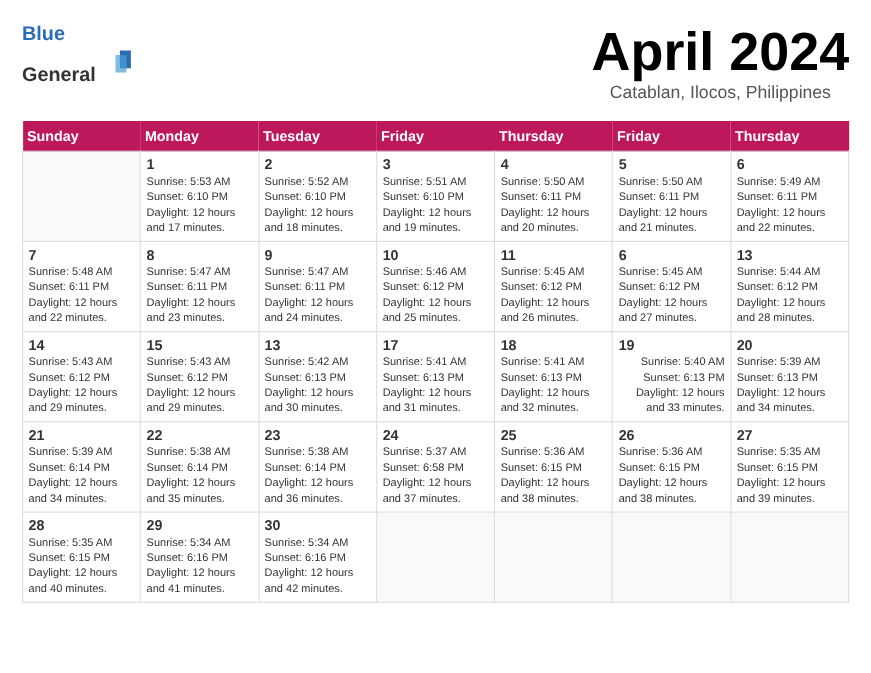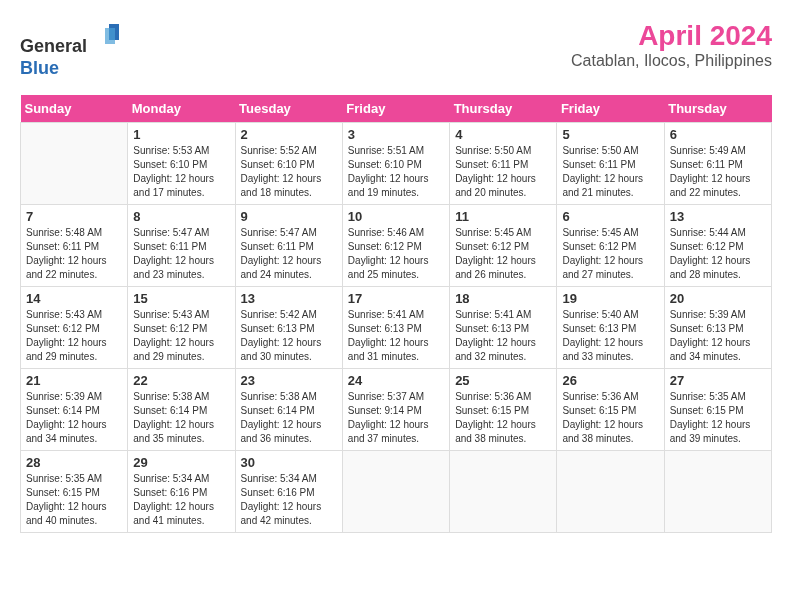--- a/index.html
+++ b/index.html
@@ -29,36 +29,36 @@
     .logo-blue { color: #2a6db5; }
     .logo-icon {
       width: 32px;
       height: 32px;
       margin-left: 4px;
     }
     .title-block {
       text-align: right;
     }
     .month-title {
-      font-size: 28px;
+      font-size: 49px;
       font-weight: bold;
-      color: #ec4899;
+      color: #000000;
     }
     .location-title {
       font-size: 16px;
       color: #555;
       text-align: center;
     }
     .calendar {
       width: 100%;
       border-collapse: collapse;
       font-size: 11px;
     }
     .calendar th {
-      background-color: #ec4899;
+      background-color: #be185d;
       color: #fff;
       padding: 6px 4px;
       text-align: left;
       font-size: 13px;
       font-weight: bold;
     }
     .calendar td {
       border: 1px solid #ddd;
       vertical-align: top;
       padding: 4px 5px;
@@ -81,27 +81,27 @@
       background: #f9f9f9;
     }
   </style>
 </head>
 <body>
 
 <div class="header">
   <div class="logo">
     <div>
       <div class="logo-text">
+        <span class="logo-blue">Blue</span>
+      </div>
+      <div class="logo-text">
         <span class="logo-general">General</span><svg class="logo-icon" viewBox="0 0 32 32">
             <polygon points="18,4 28,4 28,20 18,20" fill="#2a6db5"></polygon>
             <polygon points="14,8 24,8 24,24 14,24" fill="#4a9fd5" opacity="0.7"></polygon>
           </svg>
-      </div>
-      <div class="logo-text">
-        <span class="logo-blue">Blue</span>
       </div>
     </div>
   </div>
   <div class="title-block">
     <div class="month-title">April 2024</div>
     <div class="location-title">Catablan, Ilocos, Philippines</div>
   </div>
 </div>
 
 <table class="calendar">
@@ -244,21 +244,21 @@
         </td>
         <td>
           <span class="day-number">18</span>
           <div class="day-info" style="white-space: pre-line;">Sunrise: 5:41 AM
 Sunset: 6:13 PM
 Daylight: 12 hours
 and 32 minutes.</div>
         </td>
         <td>
           <span class="day-number">19</span>
-          <div class="day-info" style="white-space: pre-line;">Sunrise: 5:40 AM
+          <div class="day-info" style="white-space: pre-line; text-align: right;">Sunrise: 5:40 AM
 Sunset: 6:13 PM
 Daylight: 12 hours
 and 33 minutes.</div>
         </td>
         <td>
           <span class="day-number">20</span>
           <div class="day-info" style="white-space: pre-line;">Sunrise: 5:39 AM
 Sunset: 6:13 PM
 Daylight: 12 hours
 and 34 minutes.</div>
@@ -282,21 +282,21 @@
         <td>
           <span class="day-number">23</span>
           <div class="day-info" style="white-space: pre-line;">Sunrise: 5:38 AM
 Sunset: 6:14 PM
 Daylight: 12 hours
 and 36 minutes.</div>
         </td>
         <td>
           <span class="day-number">24</span>
           <div class="day-info" style="white-space: pre-line;">Sunrise: 5:37 AM
-Sunset: 9:14 PM
+Sunset: 6:58 PM
 Daylight: 12 hours
 and 37 minutes.</div>
         </td>
         <td>
           <span class="day-number">25</span>
           <div class="day-info" style="white-space: pre-line;">Sunrise: 5:36 AM
 Sunset: 6:15 PM
 Daylight: 12 hours
 and 38 minutes.</div>
         </td>

